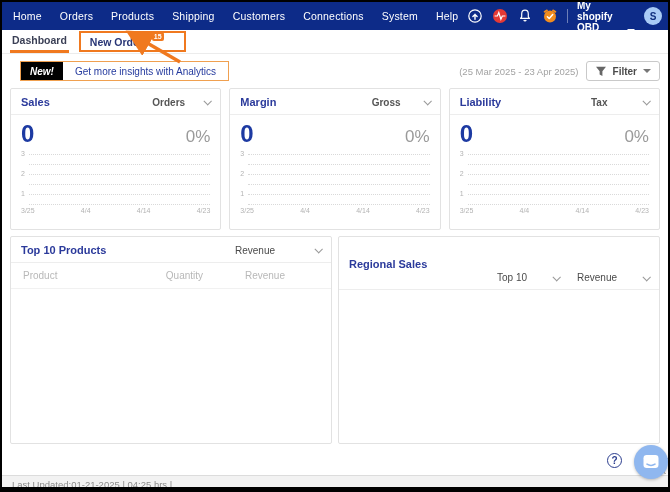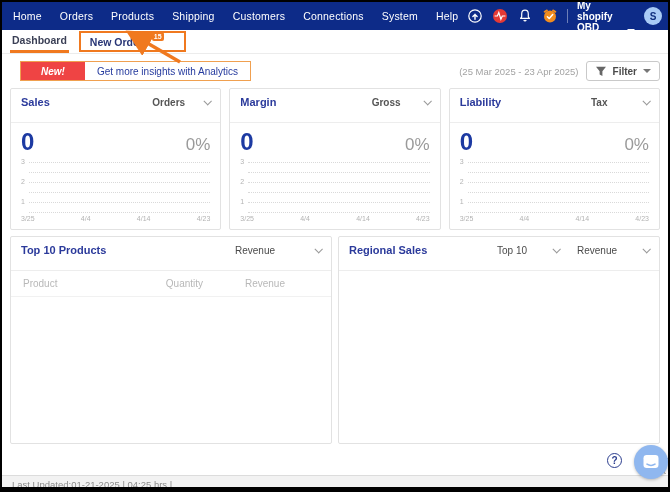--- a/index.html
+++ b/index.html
@@ -34,53 +34,53 @@
   .tab-dashboard { display:inline-flex; align-items:center; font-size:10.5px; font-weight:700; color:#3a3f55;
     border-bottom:3px solid #f0791f; padding:0 2px; cursor:pointer; }
   .tab-neworders { margin-left:10px; margin-top:1px; margin-bottom:1px; display:inline-flex; align-items:center;
     border:2px solid #f0791f; padding:0 20px 0 9px; font-size:10.5px; font-weight:700; color:#283575; cursor:pointer; position:relative; }
   .tab-badge { font-size:7px; font-weight:700; color:#fff; background:#f0791f; border-radius:2px; padding:1px 2px;
     margin-left:3px; transform: translateY(-5px); }
 
   
   .toolbar { height:24px; margin-top:5px; display:flex; align-items:center; padding:0 8px 0 18px; flex-shrink:0; }
   .promo { display:flex; align-items:stretch; border:1px solid #f0a050; height:20px; cursor:pointer; }
-  .promo-badge { background:#ef4444; color:#fff; font-size:10px; font-weight:700; font-style:italic;
-    display:flex; align-items:center; padding:0 20px; }
+  .promo-badge { background:#000000; color:#fff; font-size:10px; font-weight:700; font-style:italic;
+    display:flex; align-items:center; padding:0 9px; }
   .promo-msg { color:#243a9e; font-size:10px; font-weight:400; display:flex; align-items:center; padding:0 12px; background:#fff; }
   .tb-right { margin-left:auto; display:flex; align-items:center; gap:7px; }
   .daterange { color:#a3a3a3; font-size:9.5px; white-space:nowrap; }
   .tb-btn { height:20px; background:#fff; border:1px solid #c9c9c9; border-radius:3px; display:flex; align-items:center;
     gap:6px; padding:0 8px; font-size:10px; font-weight:700; color:#4a4a4a; cursor:pointer; }
   .tri { width:0;height:0;border-left:4px solid transparent;border-right:4px solid transparent;border-top:4px solid #777; }
 
   
   .kpi-row { display:flex; gap:8px; padding:0 8px; margin-top:5px; flex-shrink:0; }
   .card { background:#fff; border:1px solid #e2e2e2; border-radius:2px; }
   .kpi-card { flex:1 1 0; height:142px; display:flex; flex-direction:column; }
-  .card-head { display:flex; align-items:center; justify-content:space-between; padding:7px 10px 14px 10px; border-bottom:1px solid #ededed; }
+  .card-head { display:flex; align-items:center; justify-content:space-between; padding:7px 10px 6px 10px; border-bottom:1px solid #ededed; }
   .card-title { color:#2b3a9b; font-size:11px; font-weight:700; }
   .dd { display:flex; align-items:center; justify-content:space-between; min-width:58px; gap:10px; cursor:pointer; }
   .dd-label { color:#555; font-size:10px; font-weight:700; }
   .chev { width:6px; height:6px; border-right:1.5px solid #999; border-bottom:1.5px solid #999; transform:rotate(45deg) translateY(-1px); }
   .kpi-values { display:flex; align-items:baseline; justify-content:space-between; padding:7px 10px 2px 10px; }
   .kpi-value { color:#1d3aa2; font-size:24px; font-weight:700; line-height:1; }
   .kpi-pct { color:#9a9a9a; font-size:17px; line-height:1; }
   .kpi-chart { position:relative; height:50px; margin:6px 10px 0 10px; }
   .gl { position:absolute; left:8px; right:0; border-top:1px dotted #d9d9d9; }
   .yl { position:absolute; left:0; transform:translateY(-55%); color:#b3b3b3; font-size:7px; font-style:normal; }
   .xticks { display:flex; justify-content:space-between; margin:3px 10px 0 10px; color:#b3b3b3; font-size:7px; }
 
   
   .bottom-row { display:flex; gap:6px; padding:0 8px; margin-top:6px; flex-shrink:0; height:208px; }
   .bottom-card { flex:1 1 0; display:flex; flex-direction:column; }
   .tp-cols { display:grid; grid-template-columns:1.3fr 1fr 1fr; padding:7px 12px; color:#b8b8b8; font-size:10px; border-bottom:1px solid #f1f1f1; }
   .tp-cols .c2 { text-align:center; }
   .tp-cols .c3 { text-align:right; padding-right:34px; }
-  .rs-dds { display:flex; align-items:flex-start; gap:18px; }
+  .rs-dds { display:flex; align-items:flex-start; gap:18px;margin-top:28px; }
 
   
   .action-row { height:26px; margin-top:5px; padding:0 8px; position:relative; flex-shrink:0; }
   .gno-btn { display:inline-flex; align-items:center; gap:5px; background:#3a489e; color:#fff; border-radius:3px;
     font-size:10px; font-weight:700; padding:3px 8px; cursor:pointer; }
   .gno-pipe { opacity:.7; font-weight:400; }
   .tri-w { width:0;height:0;border-left:4px solid transparent;border-right:4px solid transparent;border-top:4px solid #fff; }
   .help-btn { position:absolute; right:46px; top:4px; width:15px; height:15px; border-radius:50%;
     border:1.5px solid #2c3e8f; color:#2c3e8f; font-size:10px; font-weight:700; display:flex; align-items:center; justify-content:center; cursor:pointer; }
   .edge-a { position:absolute; right:-2px; top:5px; color:#9a9a9a; font-size:11px; z-index:1; }

